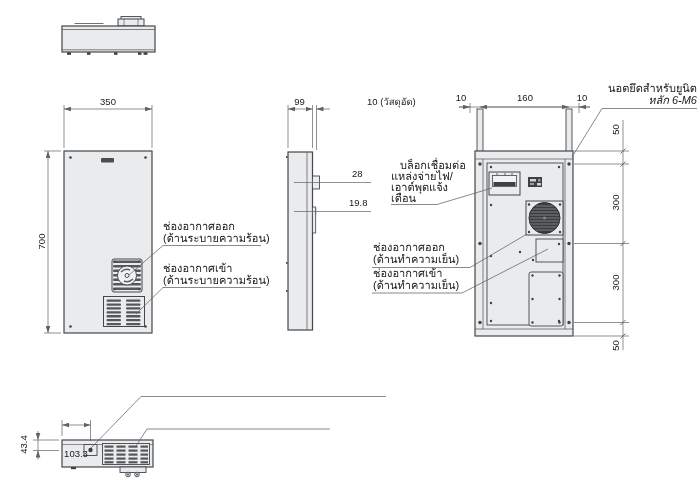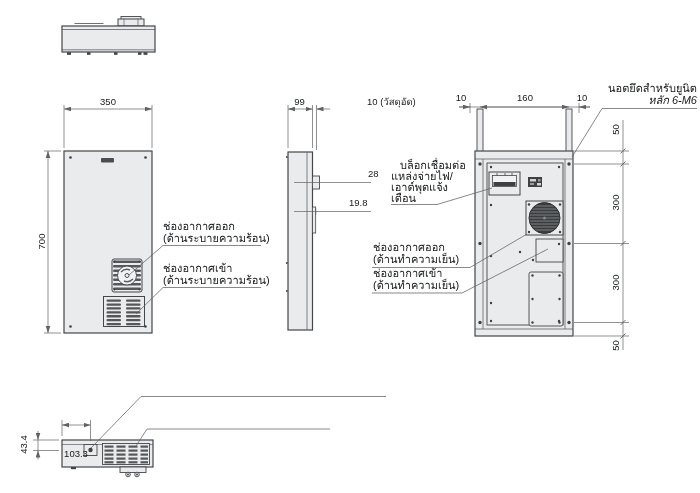--- a/index.html
+++ b/index.html
@@ -298,21 +298,21 @@
 
   <div class="dim" style="left:64px;top:96px;width:88px;">350</div>
   <div class="dim rot" style="left:26px;top:236px;width:30px;">700</div>
   <div class="lbl" style="left:163px;top:221px;">ช่องอากาศออก</div>
   <div class="lbl" style="left:163px;top:233px;">(ด้านระบายความร้อน)</div>
   <div class="lbl" style="left:163px;top:263px;">ช่องอากาศเข้า</div>
   <div class="lbl" style="left:163px;top:275px;">(ด้านระบายความร้อน)</div>
 
   <div class="dim" style="left:286px;top:96px;width:27px;">99</div>
   <div class="dim" style="left:324px;top:96px;text-align:left;margin-left:43px;">10 (วัสดุอัด)</div>
-  <div class="dim" style="left:352px;top:168px;text-align:left;margin-left:16px;">28</div>
+  <div class="dim" style="left:352px;top:168px;text-align:left;">28</div>
   <div class="dim" style="left:349px;top:197px;text-align:left;">19.8</div>
 
   <div class="dim" style="left:454px;top:92px;width:14px;">10</div>
   <div class="dim" style="left:481px;top:92px;width:88px;">160</div>
   <div class="dim" style="left:575px;top:92px;width:14px;">10</div>
 
   <div class="dim rot" style="left:605px;top:124px;width:20px;">50</div>
   <div class="dim rot" style="left:602px;top:197px;width:26px;">300</div>
   <div class="dim rot" style="left:602px;top:277px;width:26px;">300</div>
   <div class="dim rot" style="left:605px;top:340px;width:20px;">50</div>

